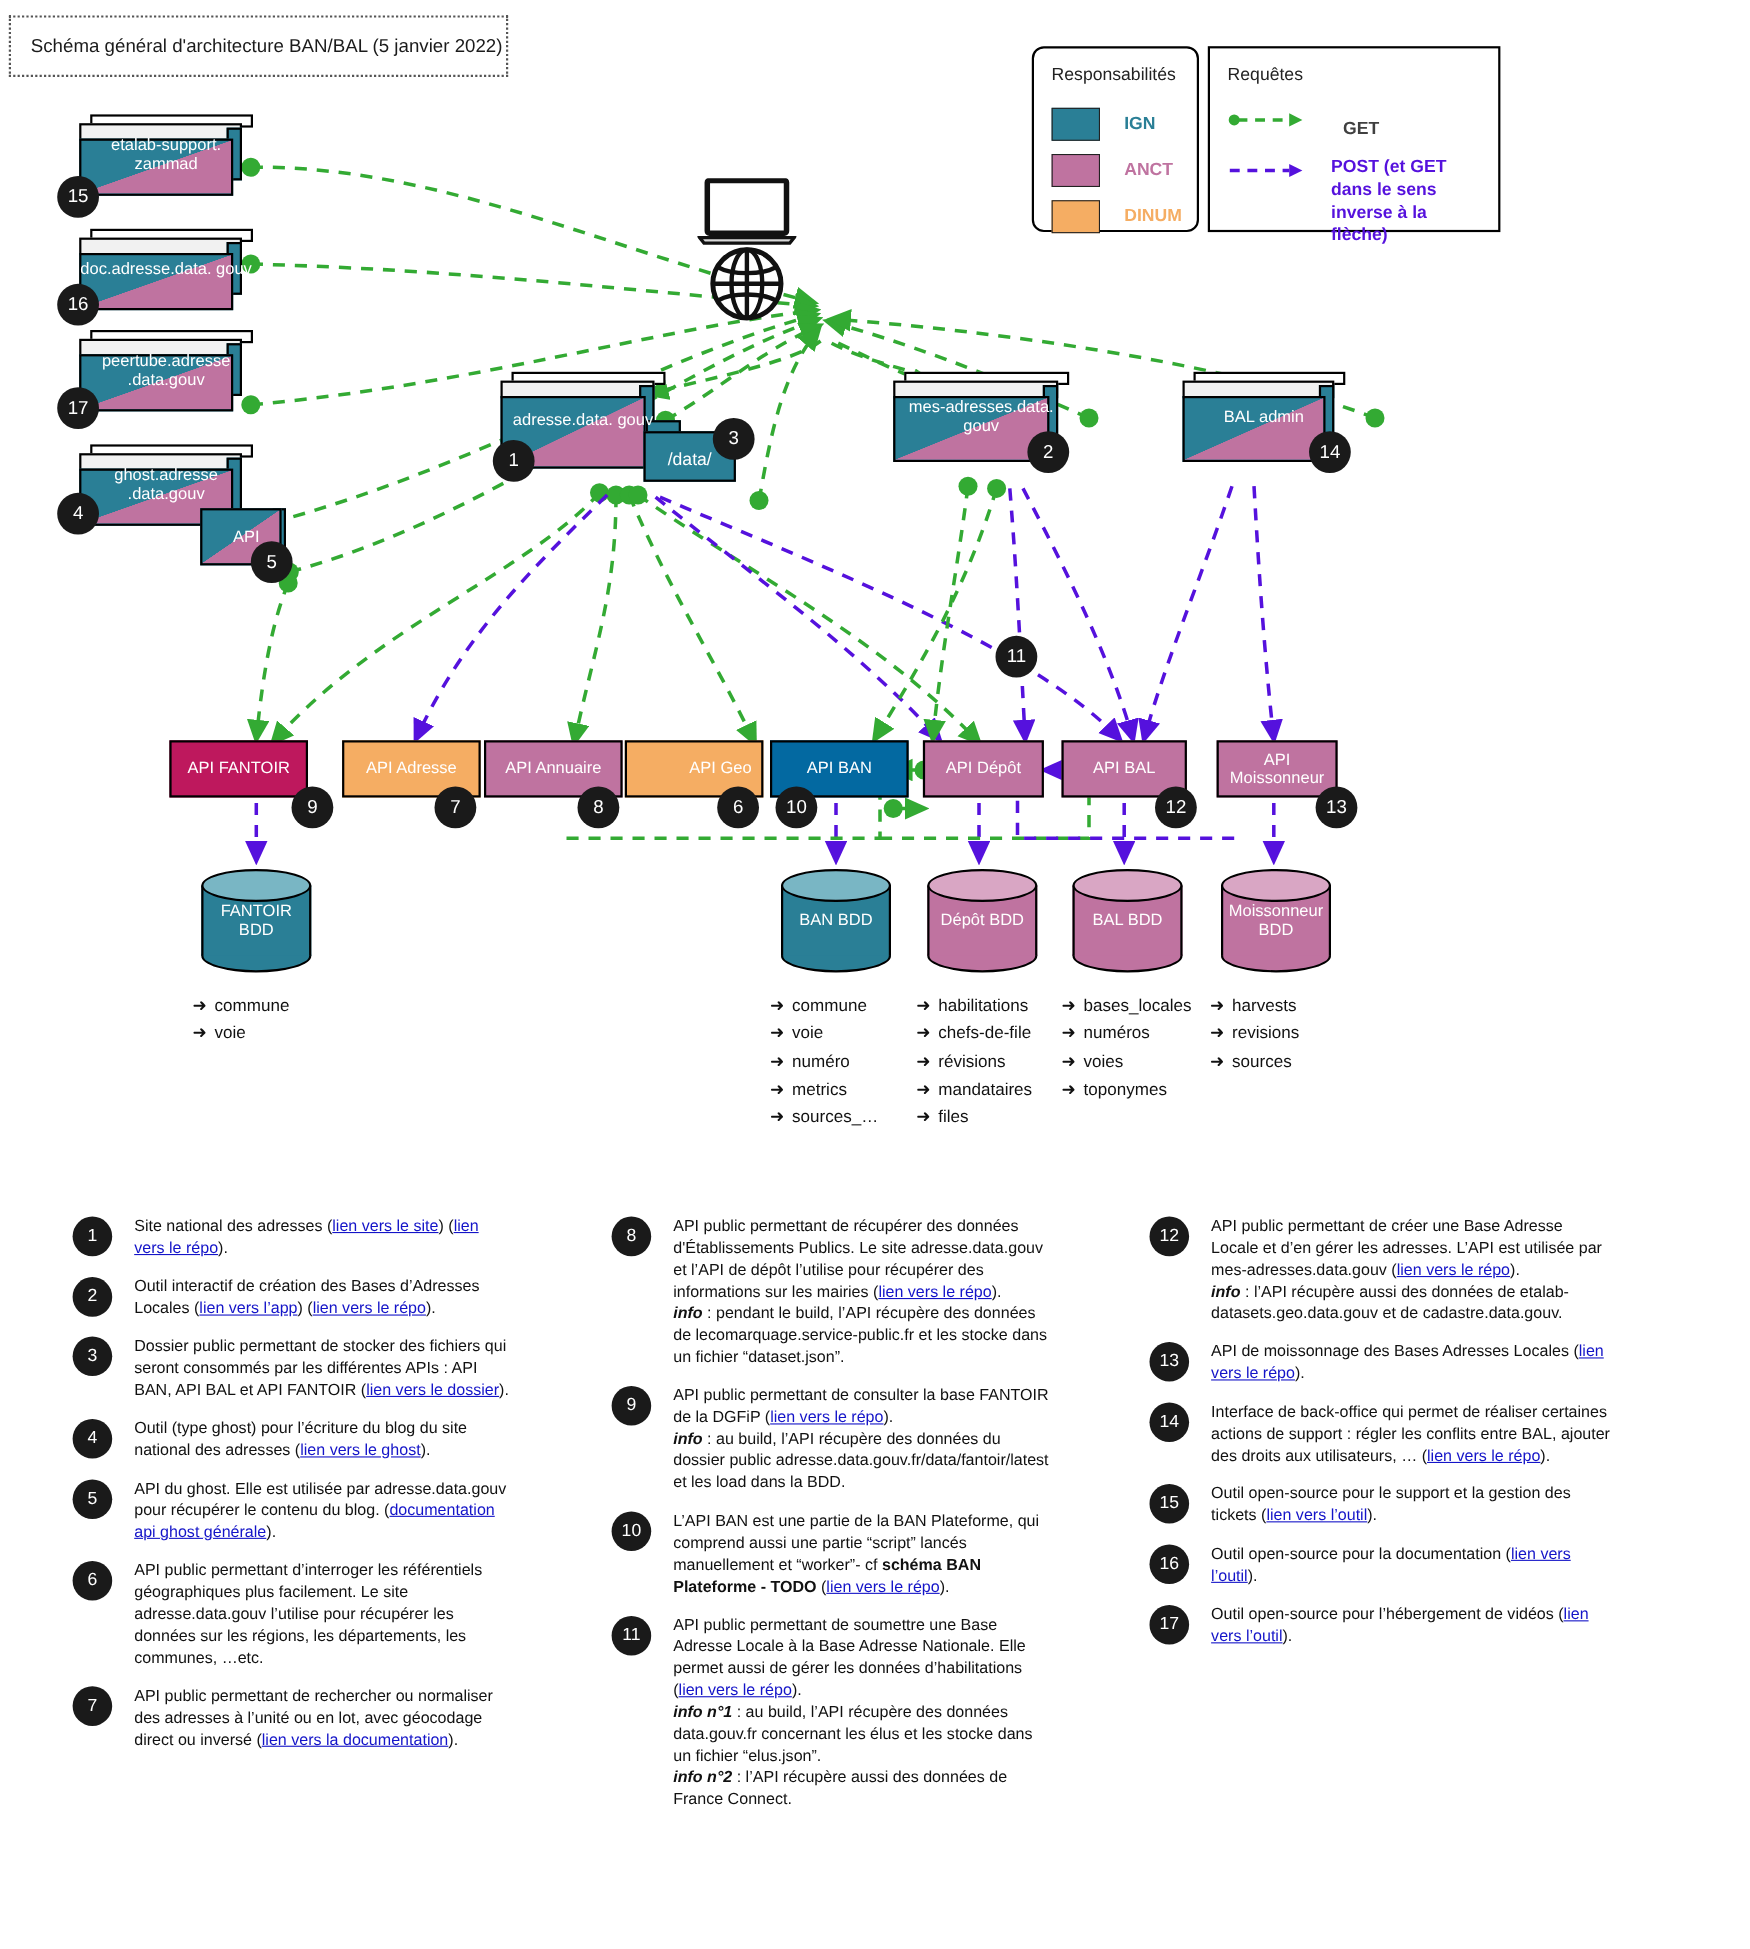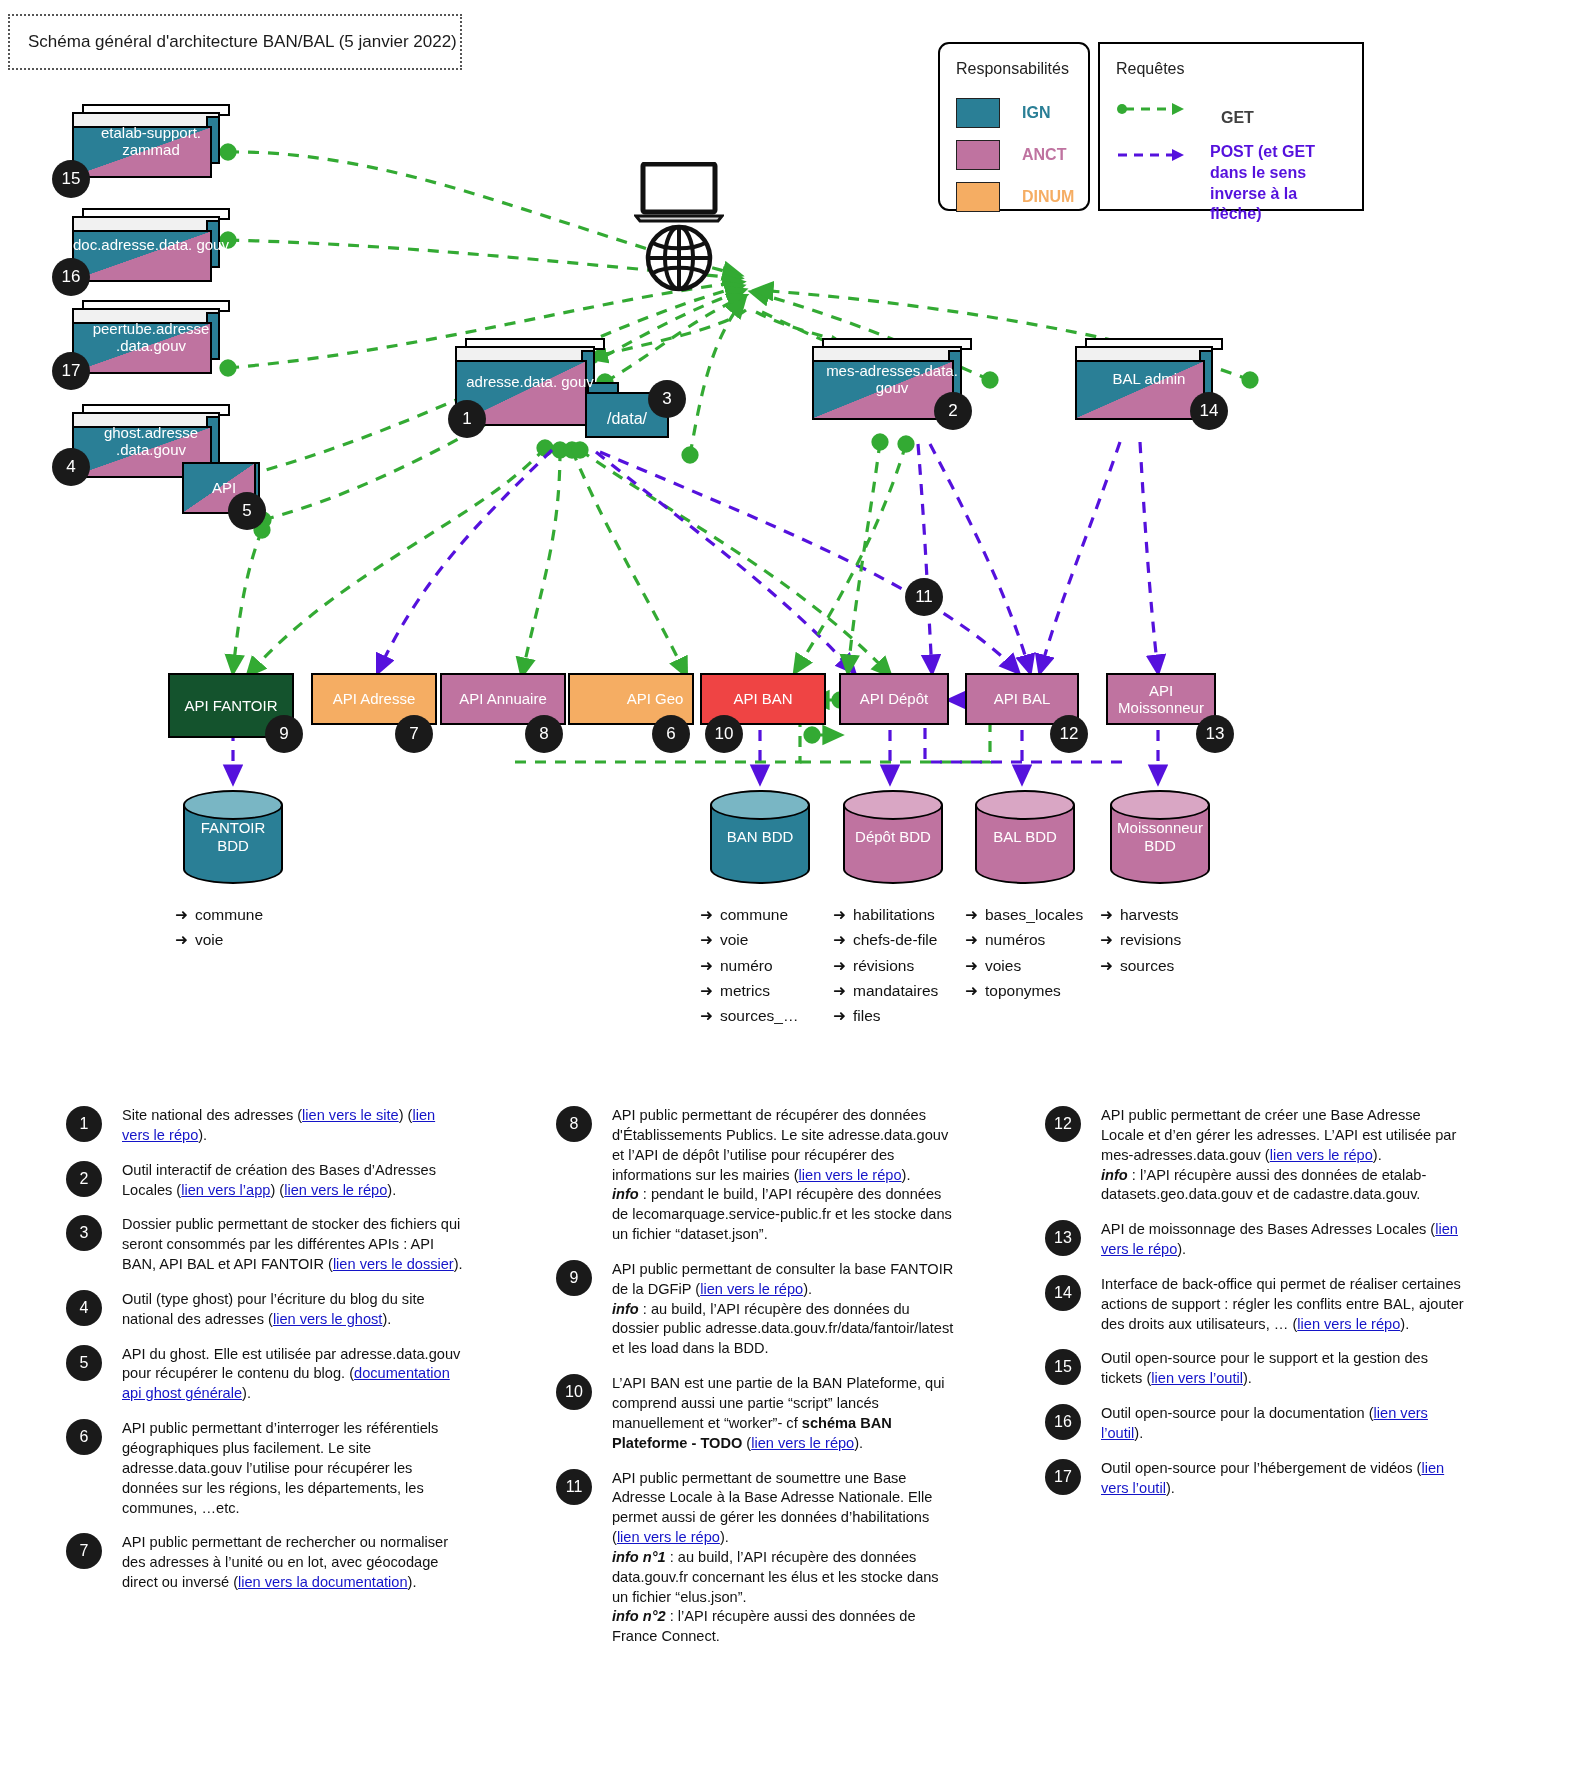--- a/index.html
+++ b/index.html
@@ -277,41 +277,41 @@
 
   <div class="site" style="left:1075px;top:338px;width:148px;height:82px;">
     <div class="stack-back"></div>
     <div class="stack-mid"></div>
     <div class="side"></div>
     <div class="body"></div>
     <div class="lbl">BAL admin</div>
   </div>
   <div class="badge" style="left:1190px;top:392px;">14</div>
 
-  <div class="rect" style="left:168px;top:673px;width:126px;height:65px;background:#14532d;">
+  <div class="rect" style="left:154px;top:673px;width:126px;height:52px;background:#be185d;">
     <span>API FANTOIR</span>
   </div>
   <div class="badge" style="left:265px;top:715px;">9</div>
 
   <div class="rect" style="left:311px;top:673px;width:126px;height:52px;background:#f5ad63;">
     <span>API Adresse</span>
   </div>
   <div class="badge" style="left:395px;top:715px;">7</div>
 
   <div class="rect" style="left:440px;top:673px;width:126px;height:52px;background:#bf73a0;">
     <span>API Annuaire</span>
   </div>
   <div class="badge" style="left:525px;top:715px;">8</div>
 
   <div class="rect" style="left:568px;top:673px;width:126px;height:52px;background:#f5ad63;padding-left:48px;">
     <span>API Geo</span>
   </div>
   <div class="badge" style="left:652px;top:715px;">6</div>
 
-  <div class="rect" style="left:700px;top:673px;width:126px;height:52px;background:#ef4444;">
+  <div class="rect" style="left:700px;top:673px;width:126px;height:52px;background:#0369a1;">
     <span>API BAN</span>
   </div>
   <div class="badge" style="left:705px;top:715px;">10</div>
 
   <div class="rect" style="left:839px;top:673px;width:110px;height:52px;background:#bf73a0;">
     <span>API Dépôt</span>
   </div>
   <div class="badge" style="left:905px;top:578px;">11</div>
 
   <div class="rect" style="left:965px;top:673px;width:114px;height:52px;background:#bf73a0;">

